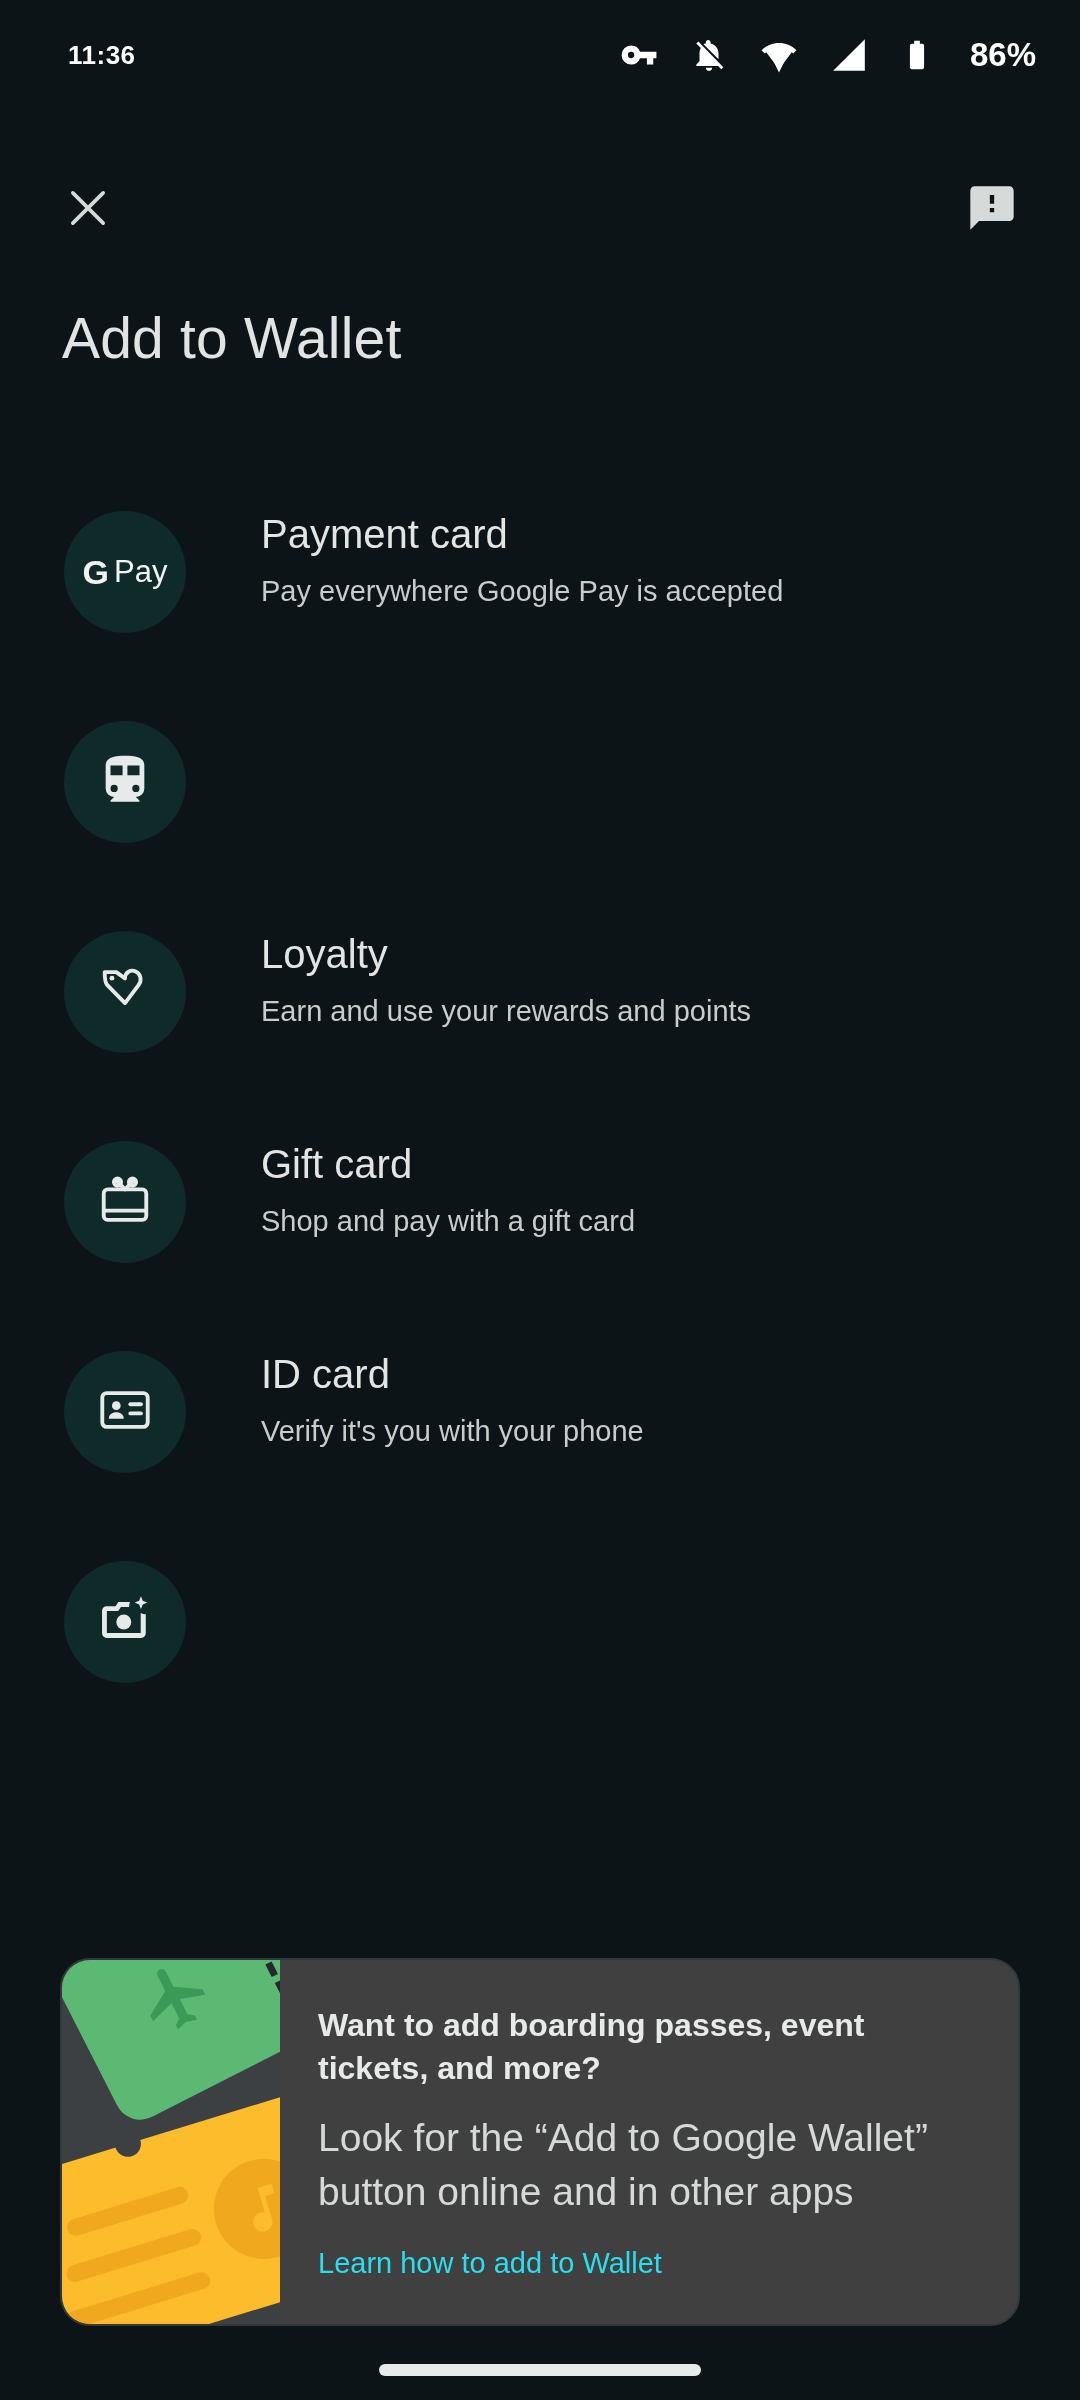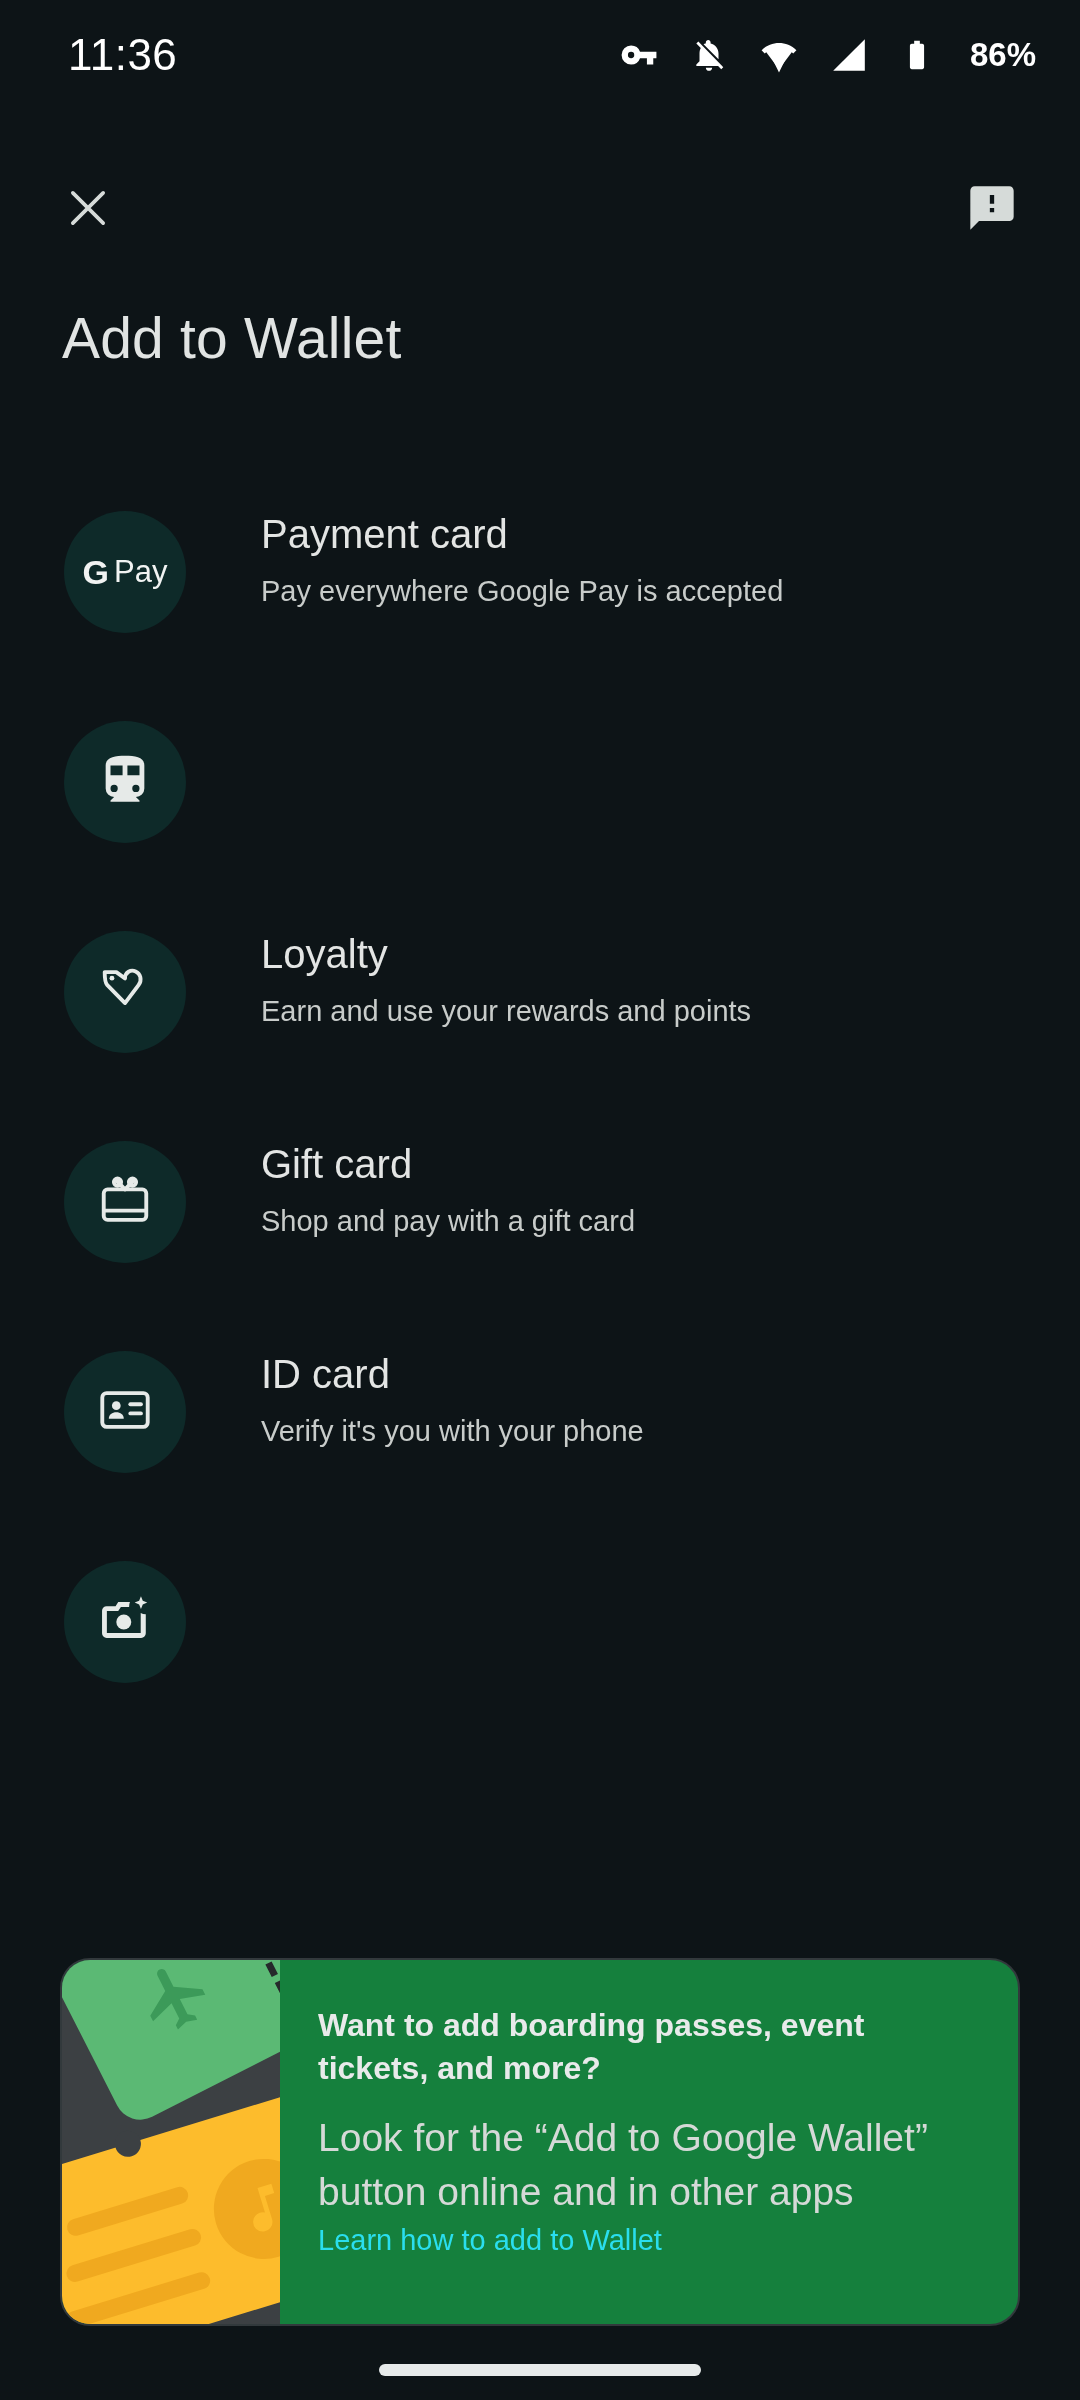--- a/index.html
+++ b/index.html
@@ -10,21 +10,21 @@
     overflow:hidden;
   }
   .screen { position:relative; width:1080px; height:2400px; background:#0d1417; }
 
   
   .statusbar {
     position:absolute; top:0; left:0; width:1080px; height:110px;
     display:flex; align-items:center; justify-content:space-between;
     padding:0 44px 0 68px;
   }
-  .status-clock { color:#ffffff; font-size:44px; font-weight:normal; letter-spacing:.5px; }
+  .status-clock { color:#ffffff; font-size:26px; font-weight:bold; letter-spacing:.5px; }
   .status-icons { display:flex; align-items:center; gap:32px; }
   .status-icons svg { display:block; }
   .battery-pct { color:#ffffff; font-size:33px; font-weight:bold; margin-left:4px; }
 
   
   .appbar {
     position:absolute; top:155px; left:0; width:1080px; height:110px;
     display:flex; align-items:center; justify-content:space-between;
     padding:0 46px 0 46px;
   }
@@ -56,21 +56,21 @@
   .row-title { font-size:40px; color:#e3e5e4; font-weight:400; line-height:1.15; }
   .row-sub { font-size:29px; color:#c8ccca; font-weight:400; margin-top:14px; line-height:1.38; max-width:720px; }
 
   .gpay-txt { font-size:31px; color:#f1f3f2; display:flex; align-items:center; gap:5px; }
   .gpay-g { font-weight:bold; font-size:34px; }
 
   
   .promo {
     position:absolute; left:60px; top:1958px; width:960px; height:368px;
     border:2px solid #32393c; border-radius:30px; overflow:hidden;
-    display:flex; background:#15803d;
+    display:flex; background:#404040;
   }
   .promo-art {
     position:relative; flex:0 0 218px; height:100%;
     background:#3c4043; overflow:hidden;
   }
   .ticket {
     position:absolute; border-radius:26px;
   }
   .ticket-green {
     width:430px; height:196px; left:-22px; top:-6px;
@@ -89,21 +89,21 @@
     position:absolute; left:178px; top:52px; width:100px; height:100px;
     border-radius:50%; background:#f0a91f; display:flex; align-items:center; justify-content:center;
   }
   .ystripe { position:absolute; background:#f0a91f; border-radius:9px; height:17px; }
   .notch {
     position:absolute; width:26px; height:26px; border-radius:50%; background:#3c4043;
   }
   .promo-body { flex:1; padding:44px 40px 0 38px; }
   .promo-title { font-size:32px; color:#e8eaea; font-weight:bold; line-height:1.33; }
   .promo-desc { font-size:39px; color:#d5d9d7; line-height:1.38; margin-top:22px; }
-  .promo-link { font-size:29px; color:#2adeee; margin-top:5px; display:inline-block; cursor:pointer; }
+  .promo-link { font-size:29px; color:#2adeee; margin-top:28px; display:inline-block; cursor:pointer; }
 
   
   .gesture {
     position:absolute; left:50%; transform:translateX(-50%); bottom:24px;
     width:322px; height:12px; border-radius:6px; background:#e6eaea;
   }
 </style>
 </head>
 <body>
 

